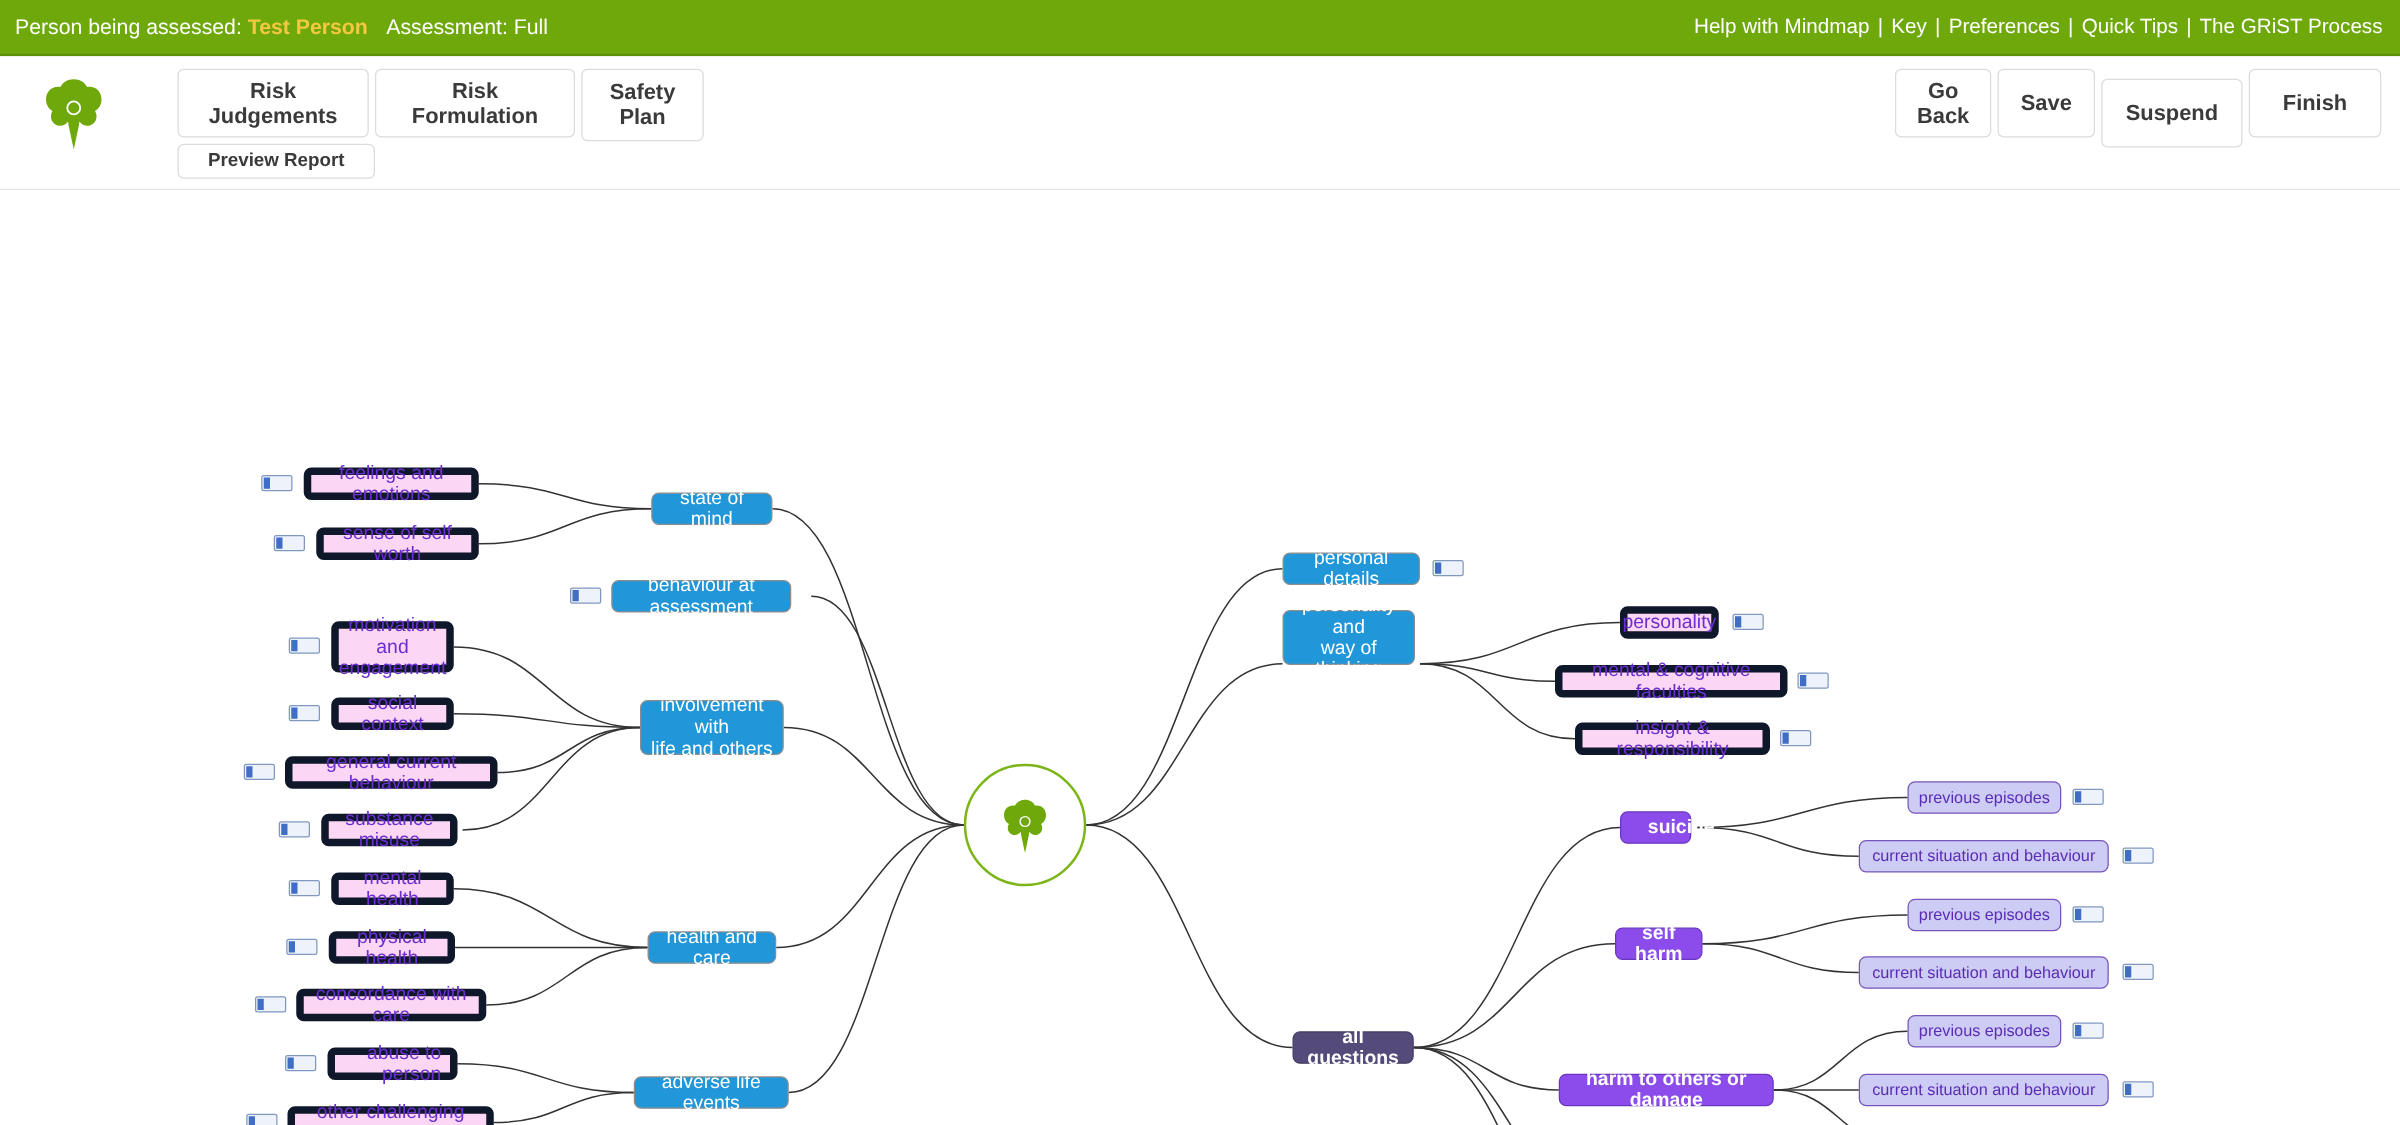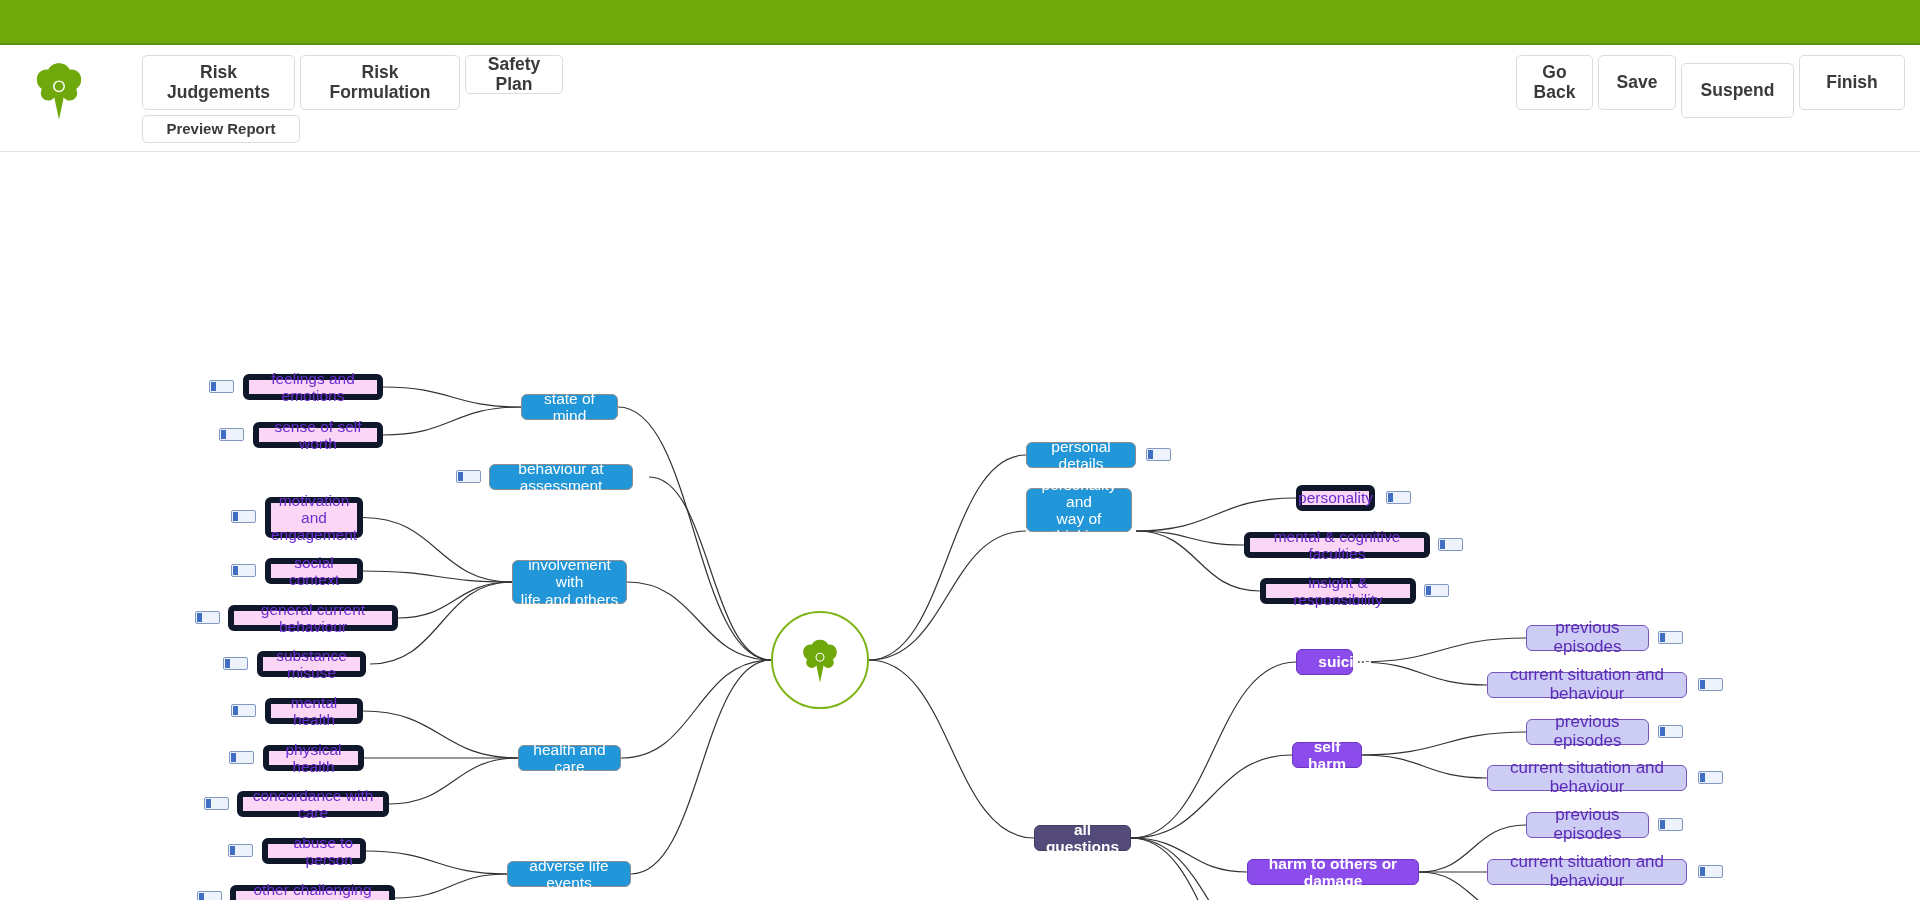--- a/index.html
+++ b/index.html
@@ -127,21 +127,21 @@
     background: #8b4ceb;
     border: 1px solid #6a36c0;
     color: #ffffff;
     font-size: 15.5px;
     font-weight: bold;
   }
   .node.lavender {
     background: #ccccf5;
     border: 1px solid #7755bb;
     color: #5b2bb5;
-    font-size: 17px;
+    font-size: 13px;
   }
   .node.slate {
     background: #554b7a;
     border: 1px solid #433c61;
     color: #ffffff;
     font-size: 15.5px;
     font-weight: bold;
   }
 
   
@@ -175,37 +175,53 @@
     align-items: center;
     justify-content: center;
     cursor: pointer;
     box-sizing: border-box;
   }
 </style>
 </head>
 <body>
 
 <div id="top-bar">
+  <div id="assess-info">
+    <span class="label-plain">Person being assessed:</span>
+    <span class="person-name">Test Person</span>
+    <span class="assess-type">Assessment: Full</span>
+  </div>
+  <div id="top-links">
+    <a href="#">Help with Mindmap</a>
+    <span class="sep">|</span>
+    <a href="#">Key</a>
+    <span class="sep">|</span>
+    <a href="#">Preferences</a>
+    <span class="sep">|</span>
+    <a href="#">Quick Tips</a>
+    <span class="sep">|</span>
+    <a href="#">The GRiST Process</a>
+  </div>
 </div>
 
 <div id="toolbar">
   <div id="logo-wrap">
     <svg width="74" height="74" viewBox="0 0 100 100" aria-hidden="true">
       <path d="M50 14c-7 0-12 3.5-14.5 8.5C27 21 20 27 20 36c0 5.5 2.8 10 7 12.5 -1 1.6-1.6 3.6-1.6 5.7 0 5.6 4.4 10.1 9.9 10.1 3.4 0 6.4-1.7 8.2-4.3L50 72l6.5-12c1.8 2.6 4.8 4.3 8.2 4.3 5.5 0 9.9-4.5 9.9-10.1 0-2.1-.6-4.1-1.6-5.7 4.2-2.5 7-7 7-12.5 0-9-7-15-15.5-13.5C62 17.5 57 14 50 14z" fill="#6fa80b"></path>
       <circle cx="50" cy="45" r="8" fill="#ffffff"></circle>
       <circle cx="50" cy="45" r="6" fill="#6fa80b"></circle>
       <path d="M44 62 L50 90 L56 62 Z" fill="#6fa80b"></path>
     </svg>
   </div>
 
   <button class="btn" style="left:142px;top:10px;width:153px;height:55px;">Risk
 Judgements</button>
   <button class="btn" style="left:300px;top:10px;width:160px;height:55px;">Risk
 Formulation</button>
-  <button class="btn" style="left:465px;top:10px;width:98px;height:39px;">Safety
+  <button class="btn" style="left:465px;top:10px;width:98px;height:58px;">Safety
 Plan</button>
   <button class="btn small" style="left:142px;top:70px;width:158px;height:28px;">Preview Report</button>
 
   <button class="btn" style="left:1516px;top:10px;width:77px;height:55px;">Go
 Back</button>
   <button class="btn" style="left:1598px;top:10px;width:78px;height:55px;">Save</button>
   <button class="btn" style="left:1681px;top:18px;width:113px;height:55px;">Suspend</button>
   <button class="btn" style="left:1799px;top:10px;width:106px;height:55px;">Finish</button>
 </div>
 

